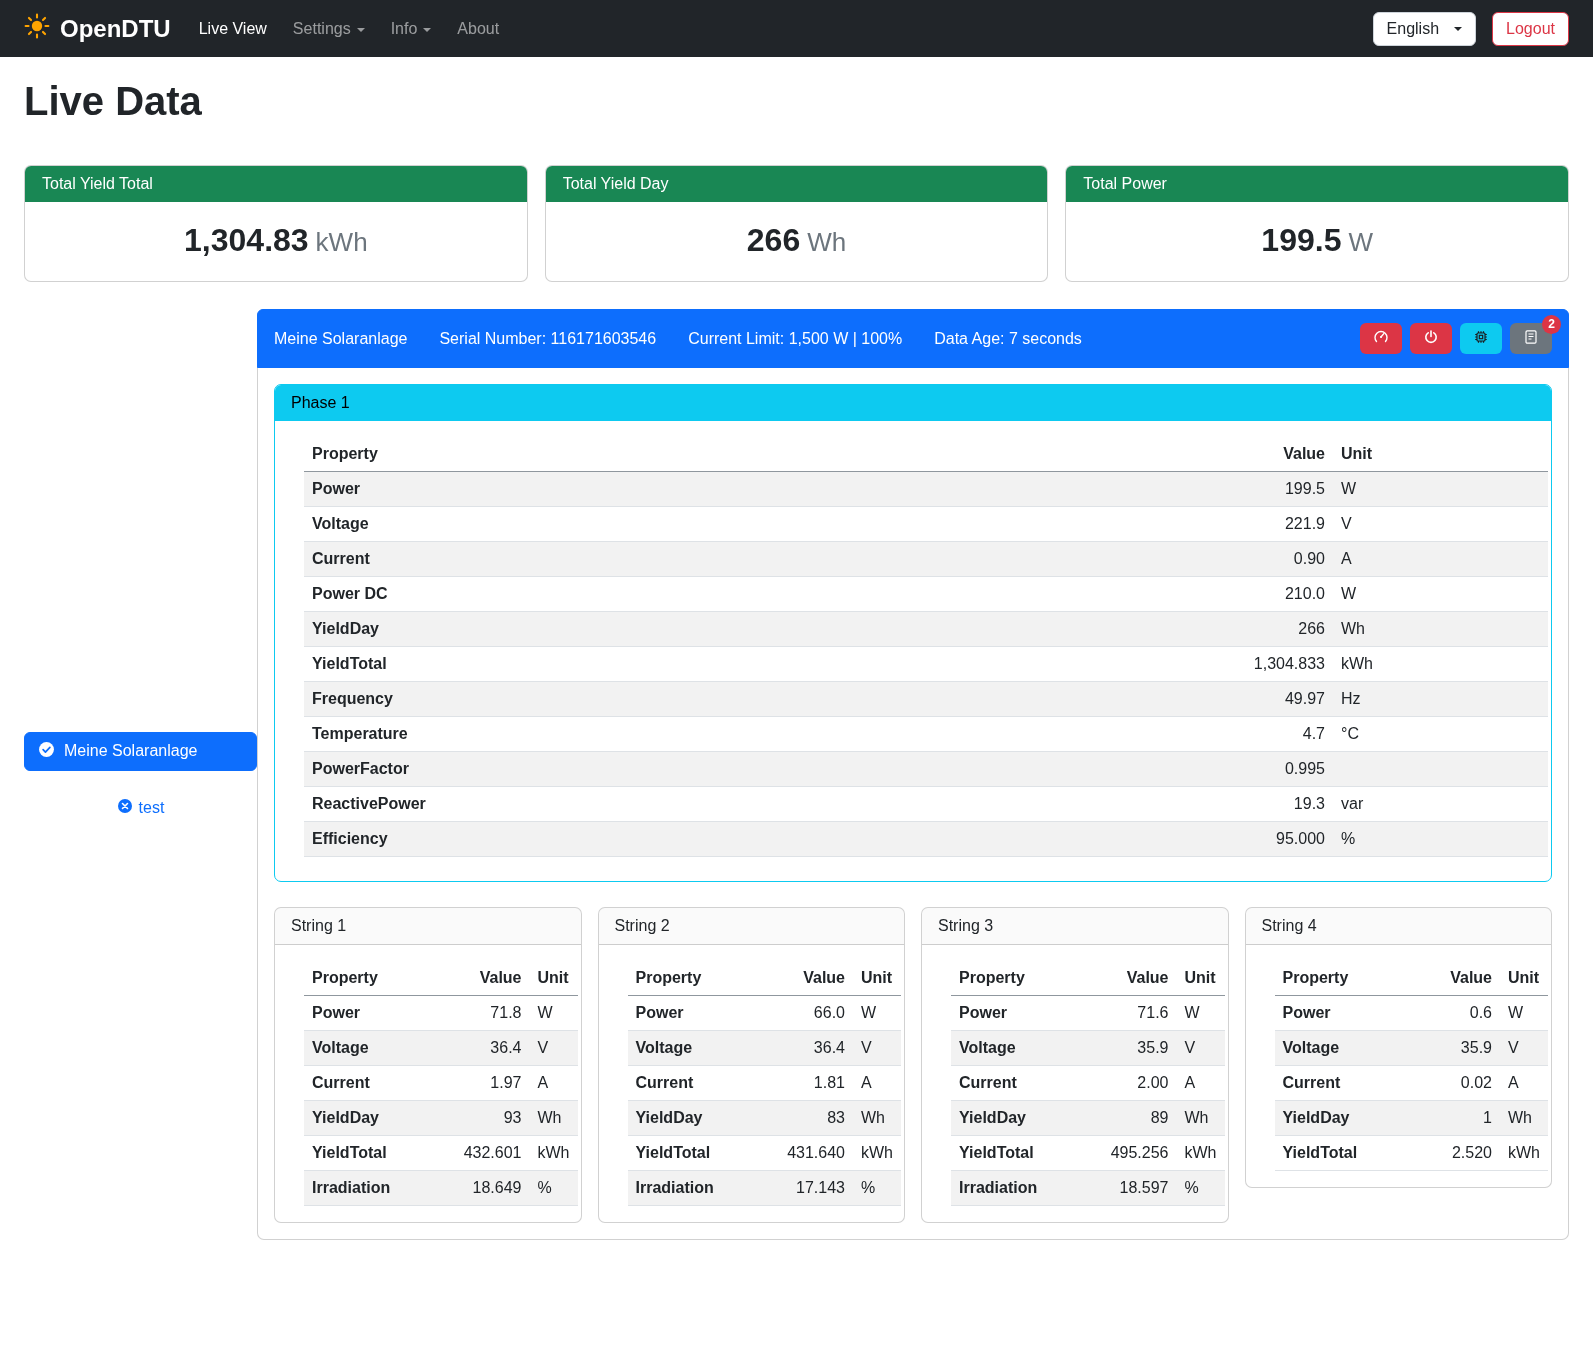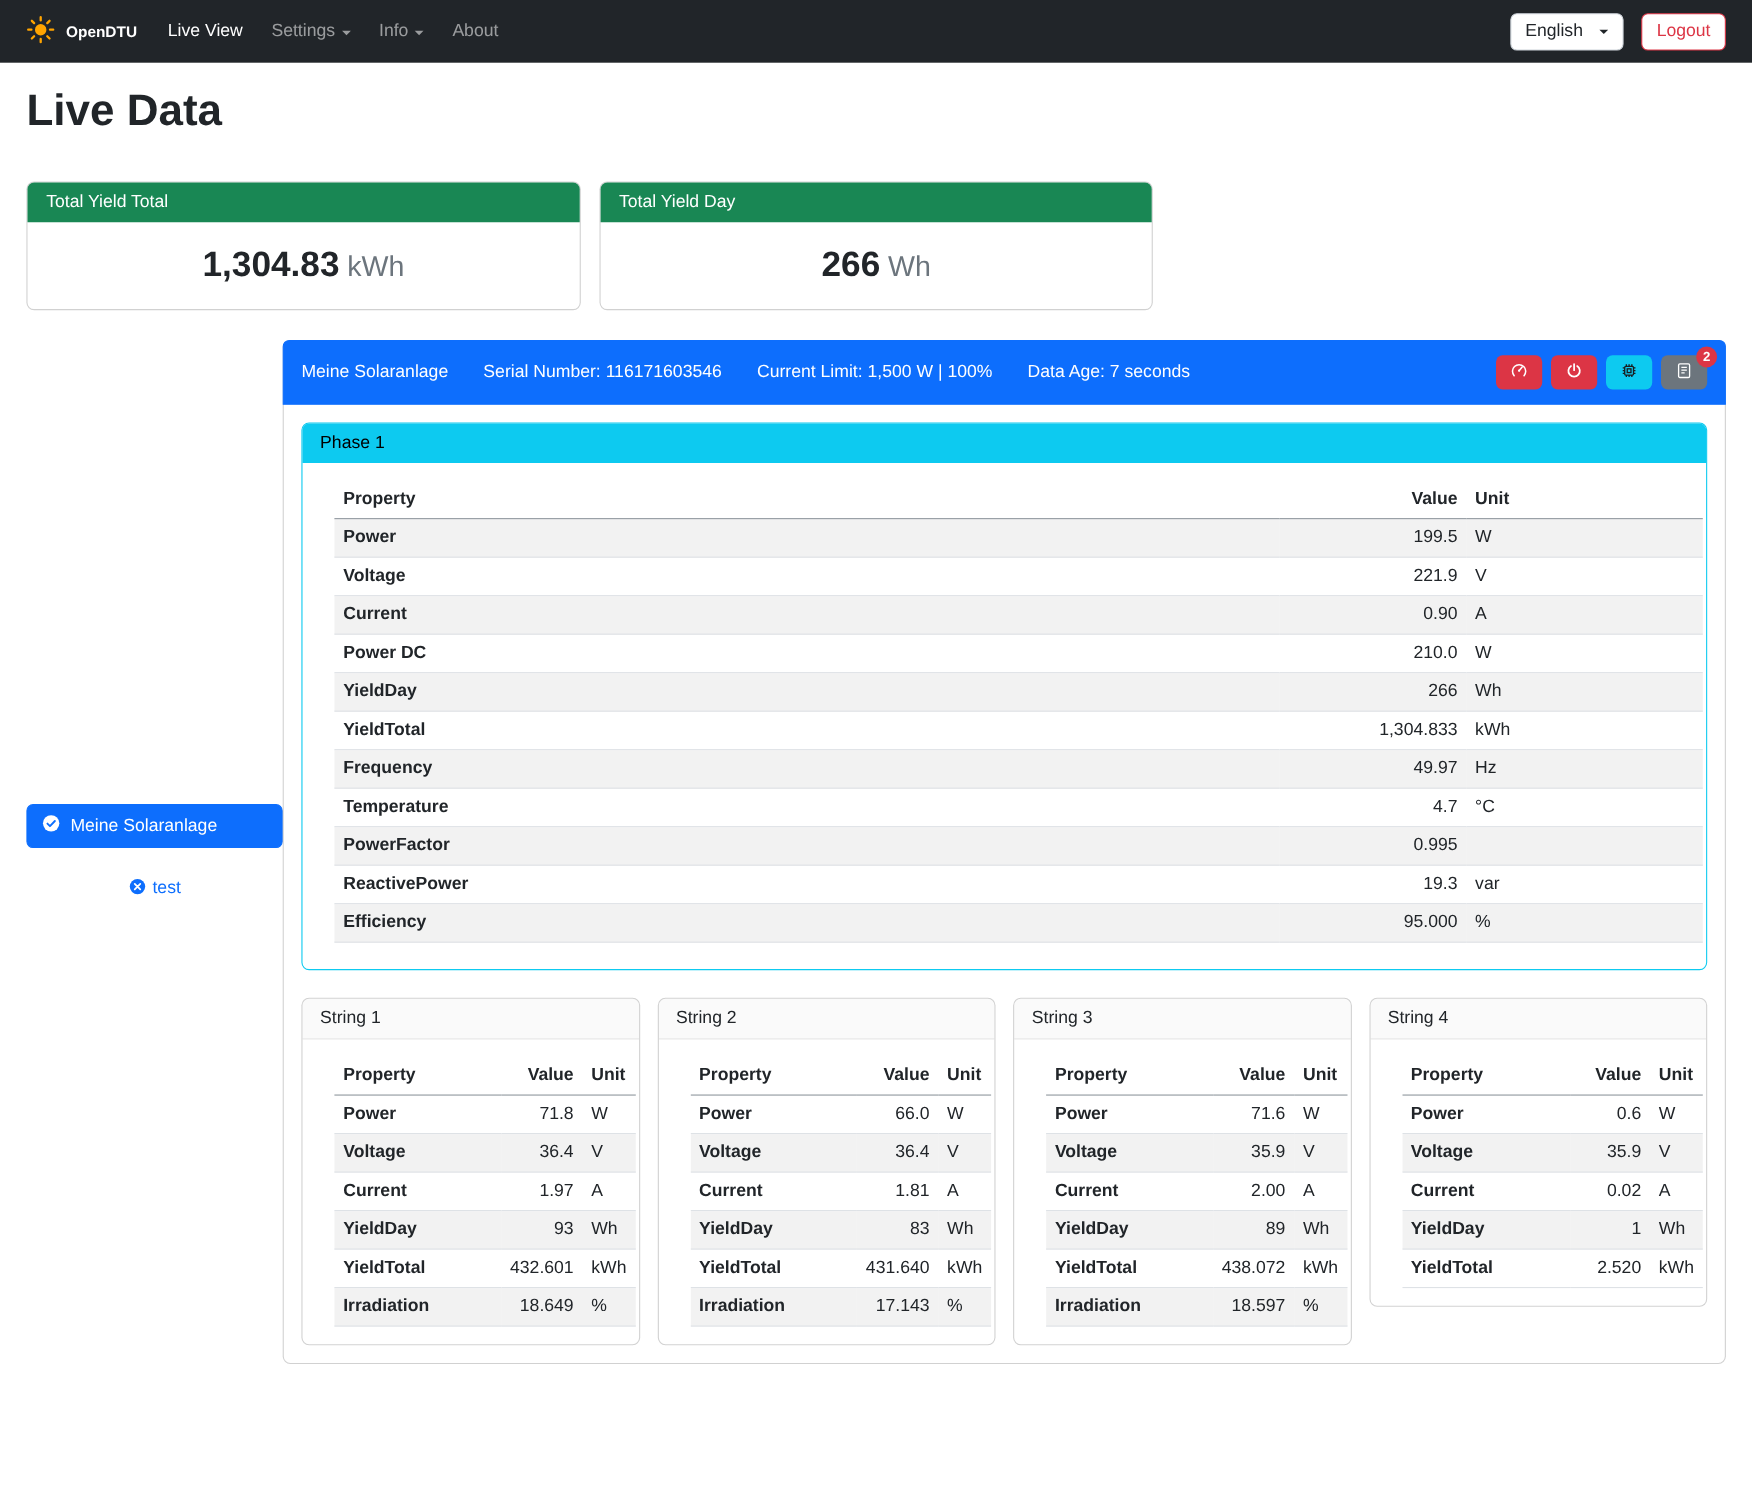--- a/index.html
+++ b/index.html
@@ -5,21 +5,21 @@
 <style>
   * { box-sizing: border-box; }
   html, body { margin:0; padding:0; }
   body {
     font-family: "Liberation Sans", "DejaVu Sans", sans-serif;
     color:#212529; background:#fff; width:1593px;
   }
 
   
   .navbar { background:#212529; display:flex; align-items:center; padding:10px 24px; height:57px; }
-  .brand { display:flex; align-items:center; gap:10px; color:#fff; font-size:14px; font-weight:600; margin-right:28px; cursor:pointer; }
+  .brand { display:flex; align-items:center; gap:10px; color:#fff; font-size:24px; font-weight:600; margin-right:28px; cursor:pointer; }
   .brand svg { width:26px; height:26px; }
   .nav-link { color:rgba(255,255,255,.55); font-size:16px; margin-right:26px; text-decoration:none; display:inline-flex; align-items:center; gap:6px; cursor:pointer; background:none; border:none; font-family:inherit; padding:0; }
   .nav-link.active { color:#fff; }
   .caret { width:0; height:0; border-left:4px solid transparent; border-right:4px solid transparent; border-top:4.5px solid currentColor; display:inline-block; margin-top:2px; }
   .nav-right { margin-left:auto; display:flex; align-items:center; gap:16px; }
   .lang-select { background:#fff; border:1px solid #ced4da; border-radius:6px; padding:7px 36px 7px 13px; font-size:16px; position:relative; cursor:pointer; color:#212529;margin-left:12px; }
   .lang-select .caret { position:absolute; right:13px; top:50%; margin-top:-2px; border-top-color:#212529; }
   .logout-btn { background:#fff; color:#dc3545; border:1px solid #dc3545; border-radius:6px; padding:7px 13px; font-size:16px; cursor:pointer; font-family:inherit; }
 
   
@@ -124,20 +124,26 @@
     <div class="card summary-card">
       <div class="card-head">Total Yield Total</div>
       <div class="card-body">
         <span class="summary-value">1,304.83</span><span class="summary-unit">kWh</span>
       </div>
     </div>
     <div class="card summary-card">
       <div class="card-head">Total Yield Day</div>
       <div class="card-body">
         <span class="summary-value">266</span><span class="summary-unit">Wh</span>
+      </div>
+    </div>
+    <div class="card summary-card">
+      <div class="card-head">Total Power</div>
+      <div class="card-body">
+        <span class="summary-value">199.5</span><span class="summary-unit">W</span>
       </div>
     </div>
   </div>
 
   <div class="main-row">
 
     <div class="sidebar">
       <button class="inverter-btn">
         <span>
           <svg viewBox="0 0 16 16">
@@ -424,21 +430,21 @@
   </tr>
 
   <tr class="striped">
     <th class="col-prop">YieldDay</th>
     <td class="col-value">89</td>
     <td class="col-unit">Wh</td>
   </tr>
 
   <tr>
     <th class="col-prop">YieldTotal</th>
-    <td class="col-value">438.072</td>
+    <td class="col-value">495.256</td>
     <td class="col-unit">kWh</td>
   </tr>
 
   <tr class="striped">
     <th class="col-prop">Irradiation</th>
     <td class="col-value">18.597</td>
     <td class="col-unit">%</td>
   </tr>
 </tbody>
               </table>

